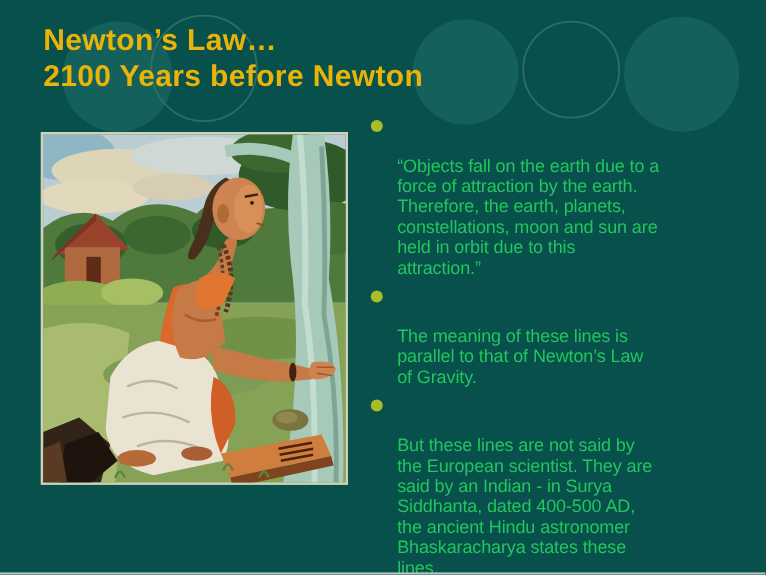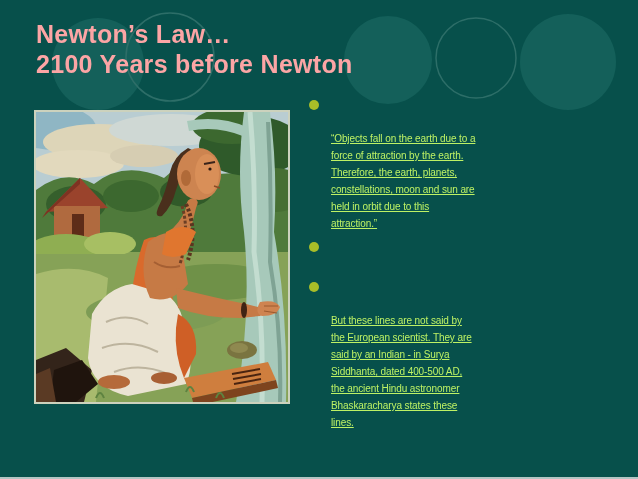--- a/index.html
+++ b/index.html
@@ -10,42 +10,42 @@
     position: relative;
   }
   .slide { position: absolute; inset: 0; }
 
   
   .decor { position: absolute; left: 0; top: 0; pointer-events: none; }
 
   
   .title {
     position: absolute; left: 36px; top: 19px;
-    color: #fca5a5; font-size: 25px; font-weight: 700;
+    color: #eab308; font-size: 25px; font-weight: 700;
     line-height: 30px; letter-spacing: 0.3px; white-space: nowrap;
   }
 
   
   .painting {
     position: absolute; left: 34px; top: 110px;
     width: 252px; height: 290px;
     border: 2px solid #ccd2bd; box-sizing: content-box;
     background: #86a257;
   }
   .painting svg { display: block; }
 
   
   .bullets {
     position: absolute; left: 308px; top: 96px; width: 320px;
     margin: 0; padding: 0; list-style: none;
   }
   .bullets li {
     position: relative; padding-left: 23px; margin: 0 0 6px 0;
-    color: #bef264; font-size: 10px; line-height: 17px;
-    white-space: pre-line; letter-spacing: -0.1px; text-decoration: underline;
+    color: #22c55e; font-size: 15px; line-height: 17px;
+    white-space: pre-line; letter-spacing: -0.1px;
   }
   .dot {
     position: absolute; left: 1px; top: 3.5px;
     width: 10px; height: 10px; border-radius: 50%;
     background: #a9bd28;
   }
 
   .bottom-strip {
     position: absolute; left: 0; bottom: 0; width: 638px; height: 2px;
     background: #b3c6c4;
@@ -170,20 +170,23 @@
       <span class="dot"></span>
       <span>“Objects fall on the earth due to a
 force of attraction by the earth.
 Therefore, the earth, planets,
 constellations, moon and sun are
 held in orbit due to this
 attraction.”</span>
     </li>
     <li>
       <span class="dot"></span>
+      <span>The meaning of these lines is
+parallel to that of Newton’s Law
+of Gravity.</span>
     </li>
     <li>
       <span class="dot"></span>
       <span>But these lines are not said by
 the European scientist. They are
 said by an Indian - in Surya
 Siddhanta, dated 400-500 AD,
 the ancient Hindu astronomer
 Bhaskaracharya states these
 lines.</span>

